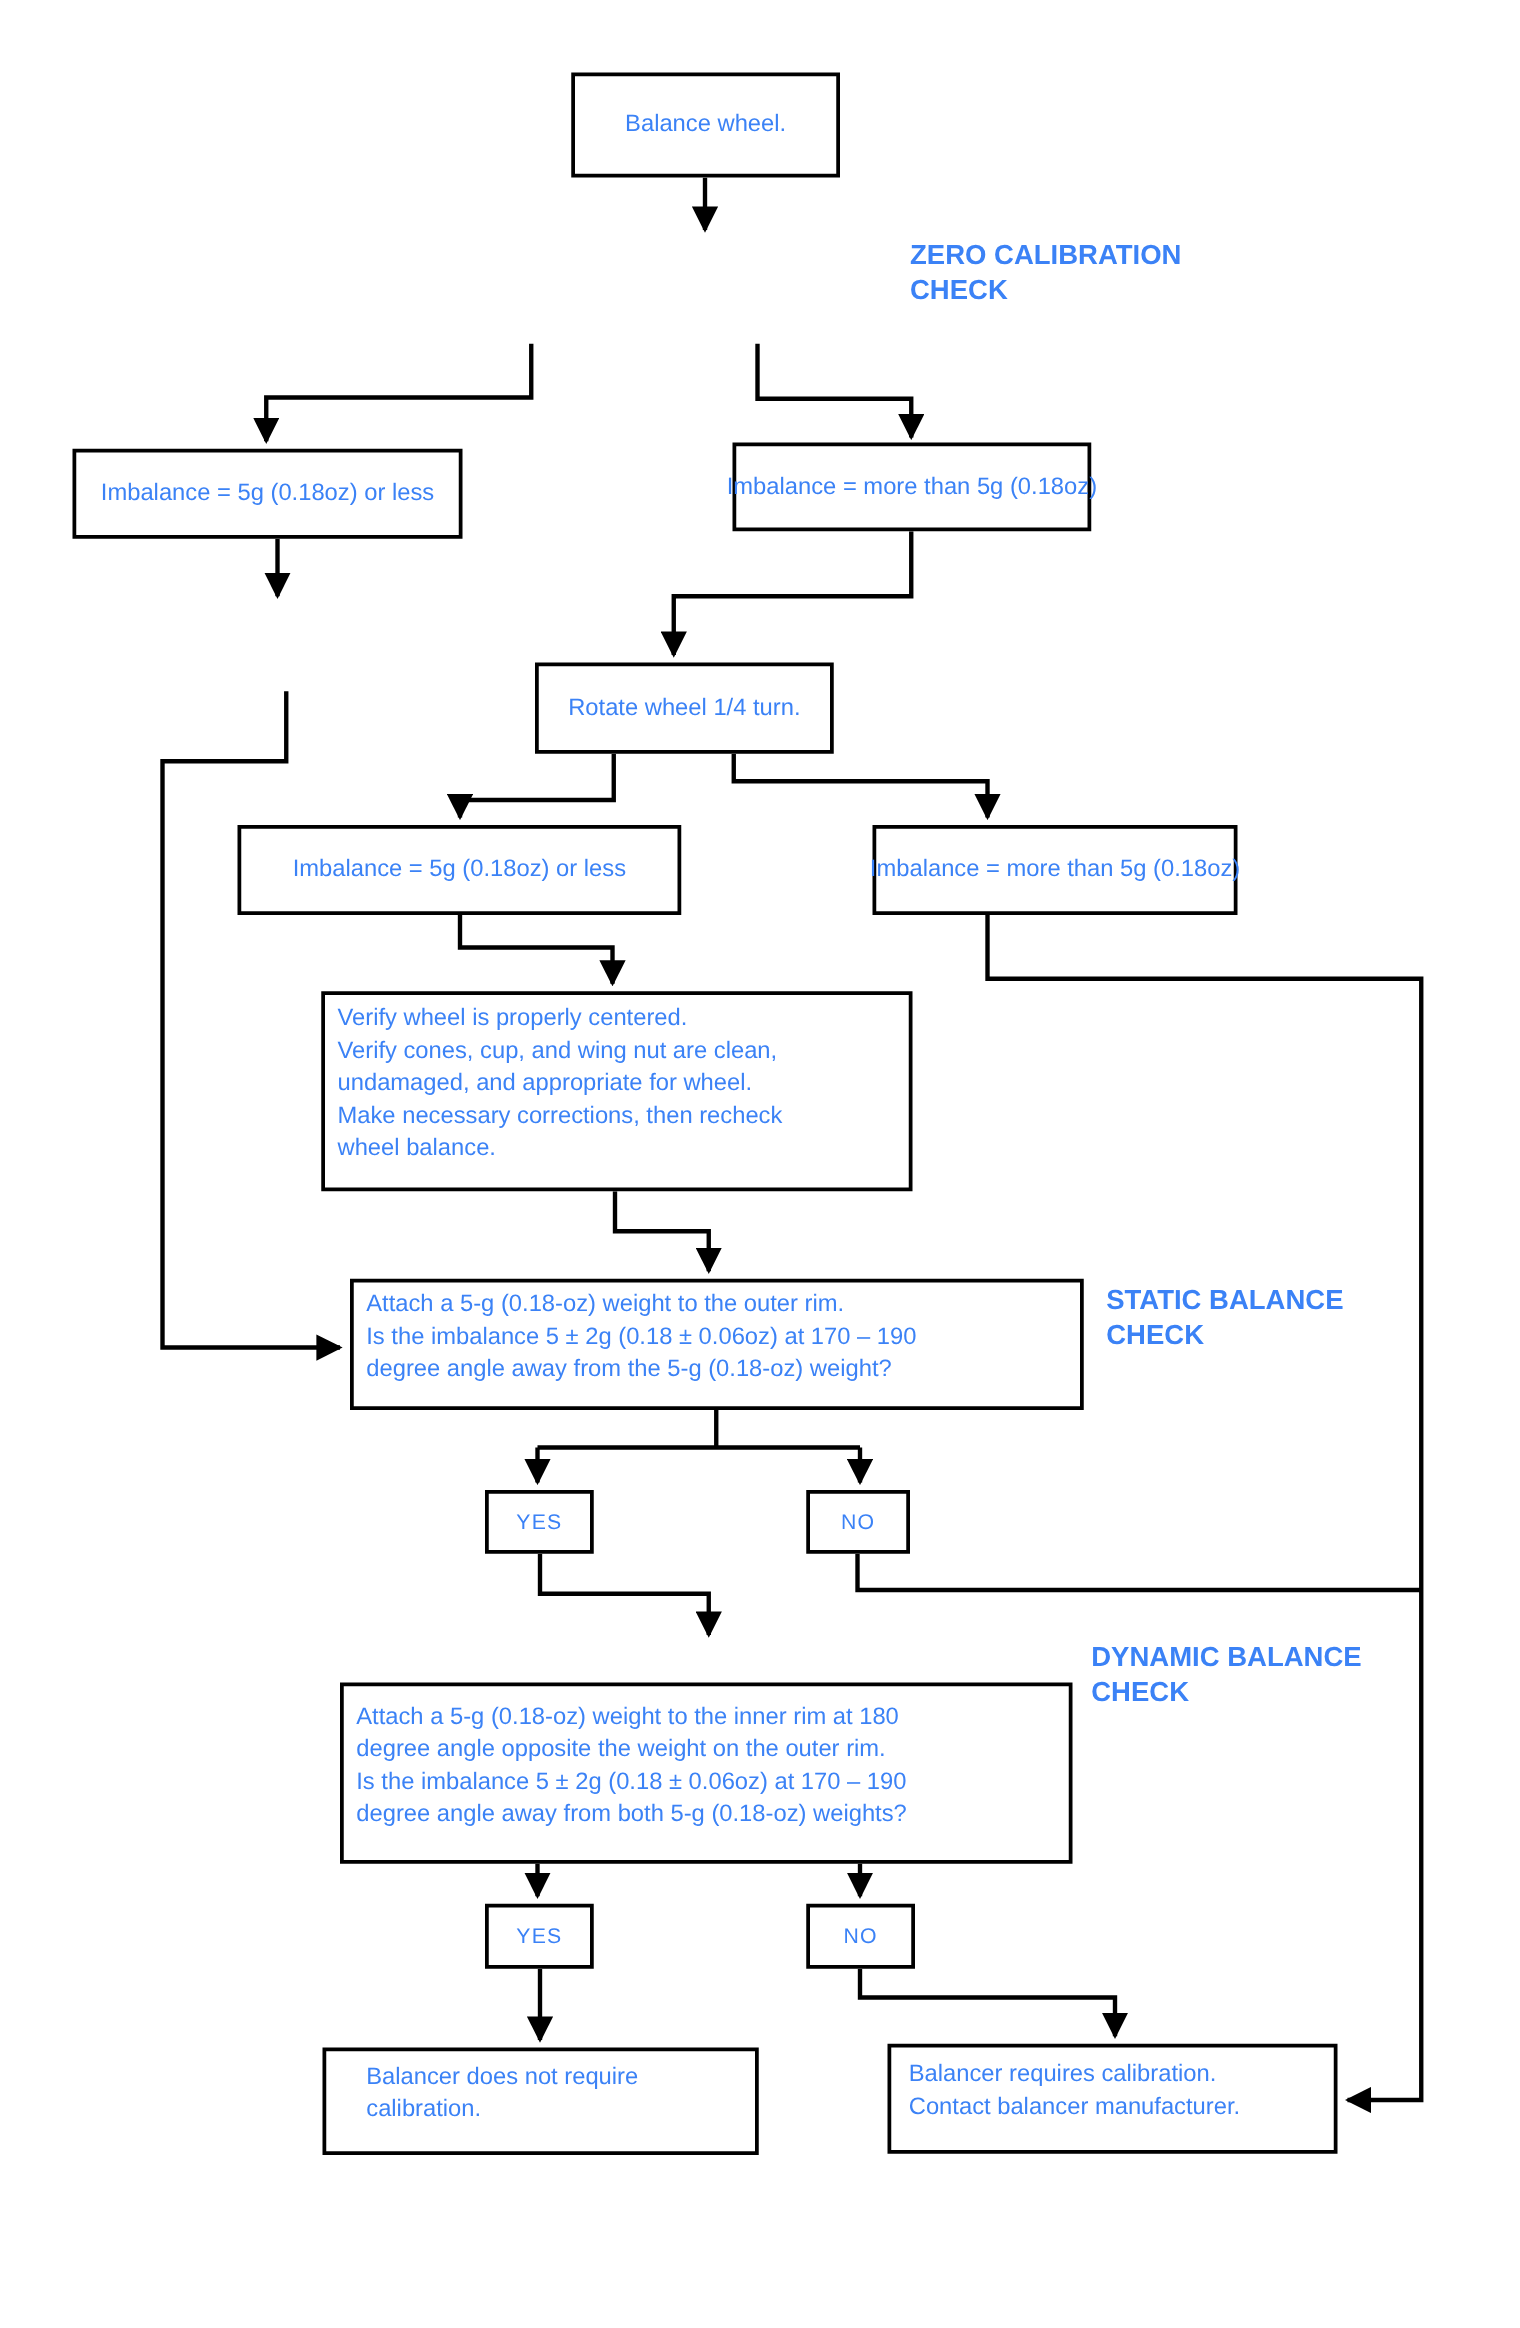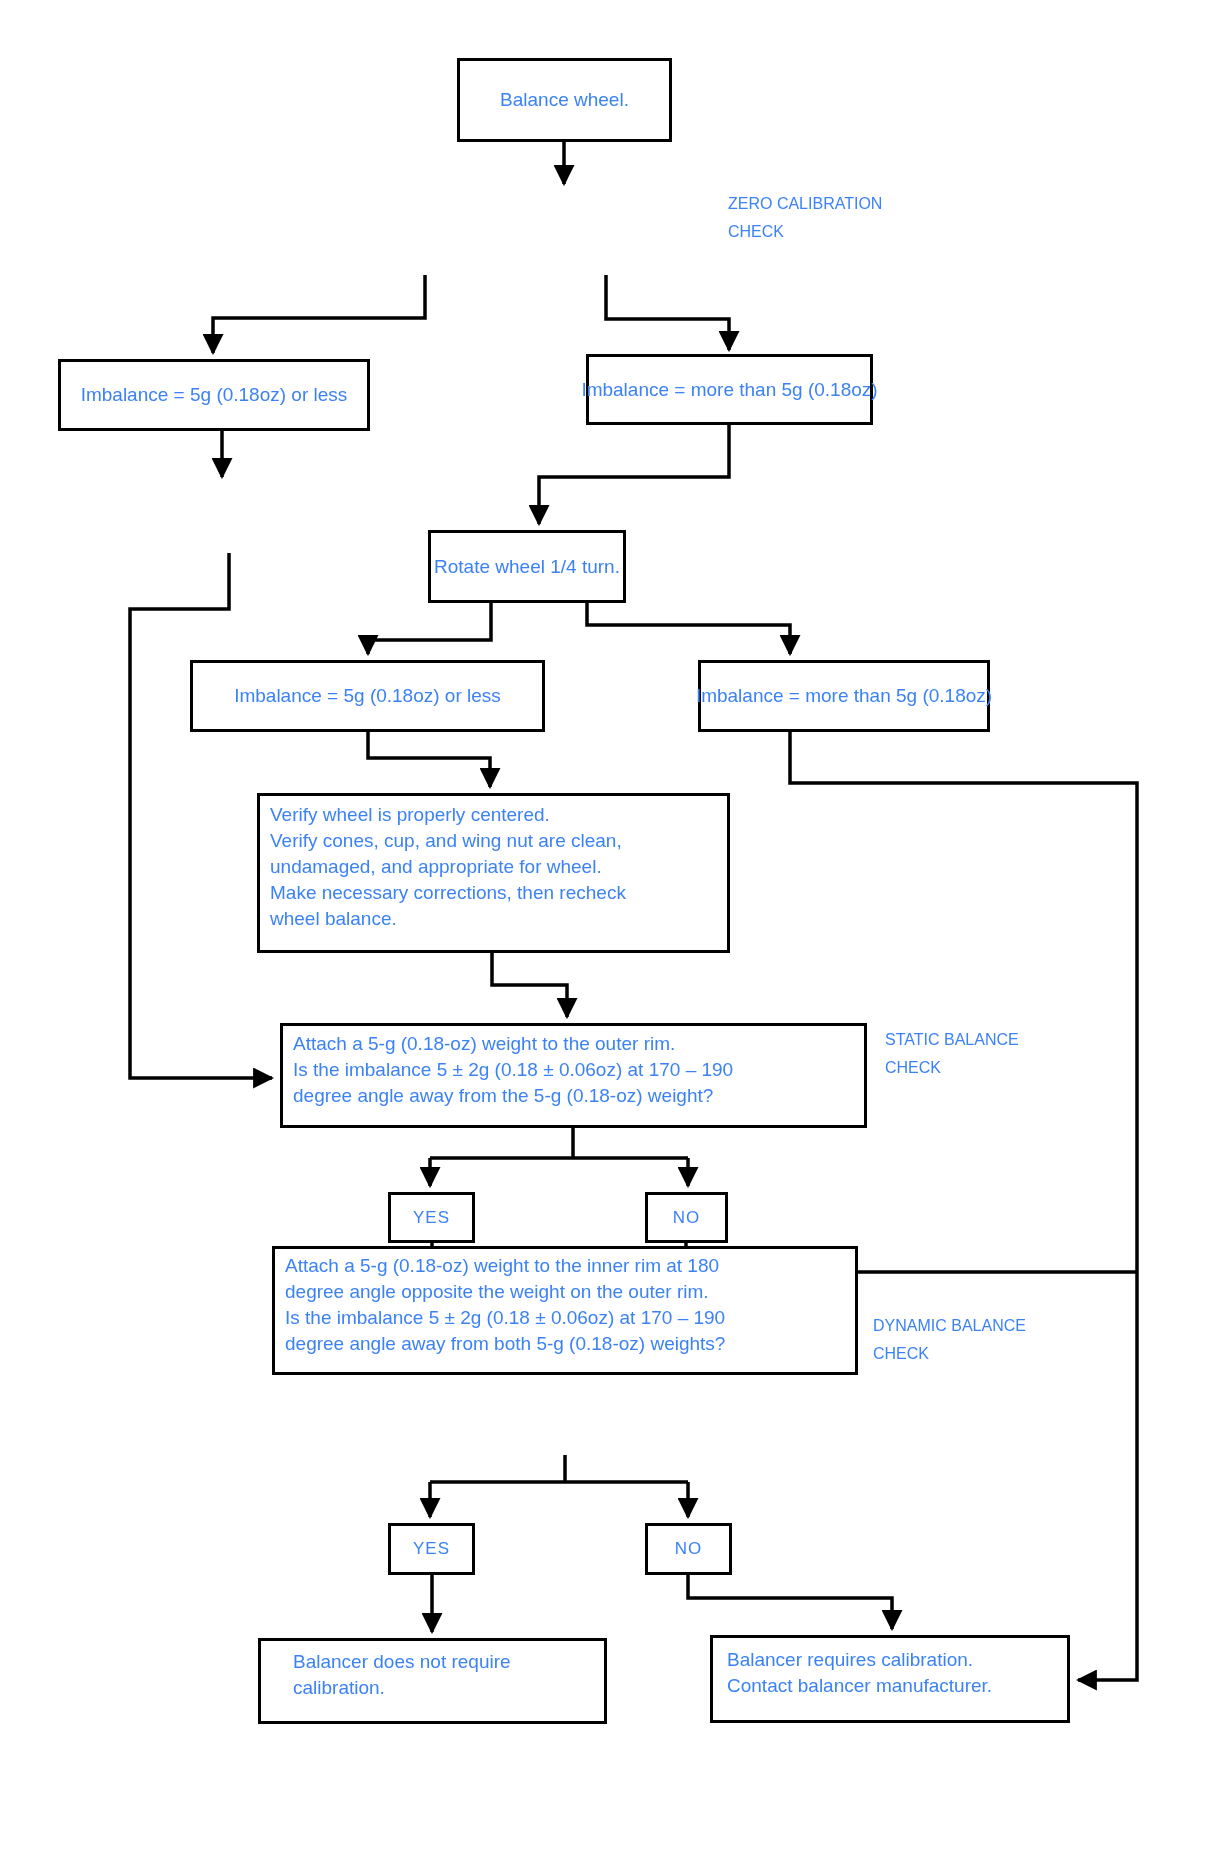--- a/index.html
+++ b/index.html
@@ -10,21 +10,21 @@
   #wires{position:absolute;left:0;top:0;z-index:1;pointer-events:none;}
   .node{
     position:absolute;background:#fff;border:3px solid #000;box-sizing:border-box;
     display:flex;flex-direction:column;justify-content:center;z-index:2;
   }
   .node .ln,.node .lbl{font-size:19px;line-height:26px;white-space:nowrap;}
   .center{align-items:center;text-align:center;}
   .multi{align-items:flex-start;text-align:left;padding:4px 6px 16px 10px;}
   .yesno .lbl{font-size:17px;letter-spacing:1px;}
   .seclabel{
-    position:absolute;z-index:2;font-weight:normal;font-size:16px;line-height:28px;
+    position:absolute;z-index:2;font-weight:bold;font-size:22px;line-height:28px;
     white-space:nowrap;
   }
 </style>
 </head>
 <body>
 
 <div id="canvas">
 
   <svg id="wires" width="1216" height="1862" viewBox="0 0 1216 1862">
     <defs>
@@ -71,21 +71,21 @@
 
   <div class="node center" style="left:58px;top:359px;width:312px;height:72px">
     <span class="lbl">Imbalance = 5g (0.18oz) or less</span>
   </div>
 
   <div class="node center" style="left:586px;top:354px;width:287px;height:71px">
     <span class="lbl">Imbalance = more than 5g (0.18oz)</span>
   </div>
 
 
-  <div class="node center" style="left:428px;top:530px;width:198px;height:73px">
+  <div class="node center" style="left:428px;top:530px;width:239px;height:73px">
     <span class="lbl">Rotate wheel 1/4 turn.</span>
   </div>
 
   <div class="node center" style="left:190px;top:660px;width:355px;height:72px">
     <span class="lbl">Imbalance = 5g (0.18oz) or less</span>
   </div>
 
   <div class="node center" style="left:698px;top:660px;width:292px;height:72px">
     <span class="lbl">Imbalance = more than 5g (0.18oz)</span>
   </div>
@@ -110,21 +110,21 @@
   </div>
 
   <div class="node center yesno" style="left:388px;top:1192px;width:87px;height:51px">
     <span class="lbl">YES</span>
   </div>
 
   <div class="node center yesno" style="left:645px;top:1192px;width:83px;height:51px">
     <span class="lbl">NO</span>
   </div>
 
-  <div class="node multi" style="left:272px;top:1246px;width:586px;height:129px">
+  <div class="node multi" style="left:272px;top:1346px;width:586px;height:145px">
     <div class="ln">Attach a 5-g (0.18-oz) weight to the inner rim at 180</div>
     <div class="ln">degree angle opposite the weight on the outer rim.</div>
     <div class="ln">Is the imbalance 5 ± 2g (0.18 ± 0.06oz) at 170 – 190</div>
     <div class="ln">degree angle away from both 5-g (0.18-oz) weights?</div>
   </div>
 
   <div class="seclabel" style="left:873px;top:1312px">
     <div>DYNAMIC BALANCE</div>
     <div>CHECK</div>
   </div>

